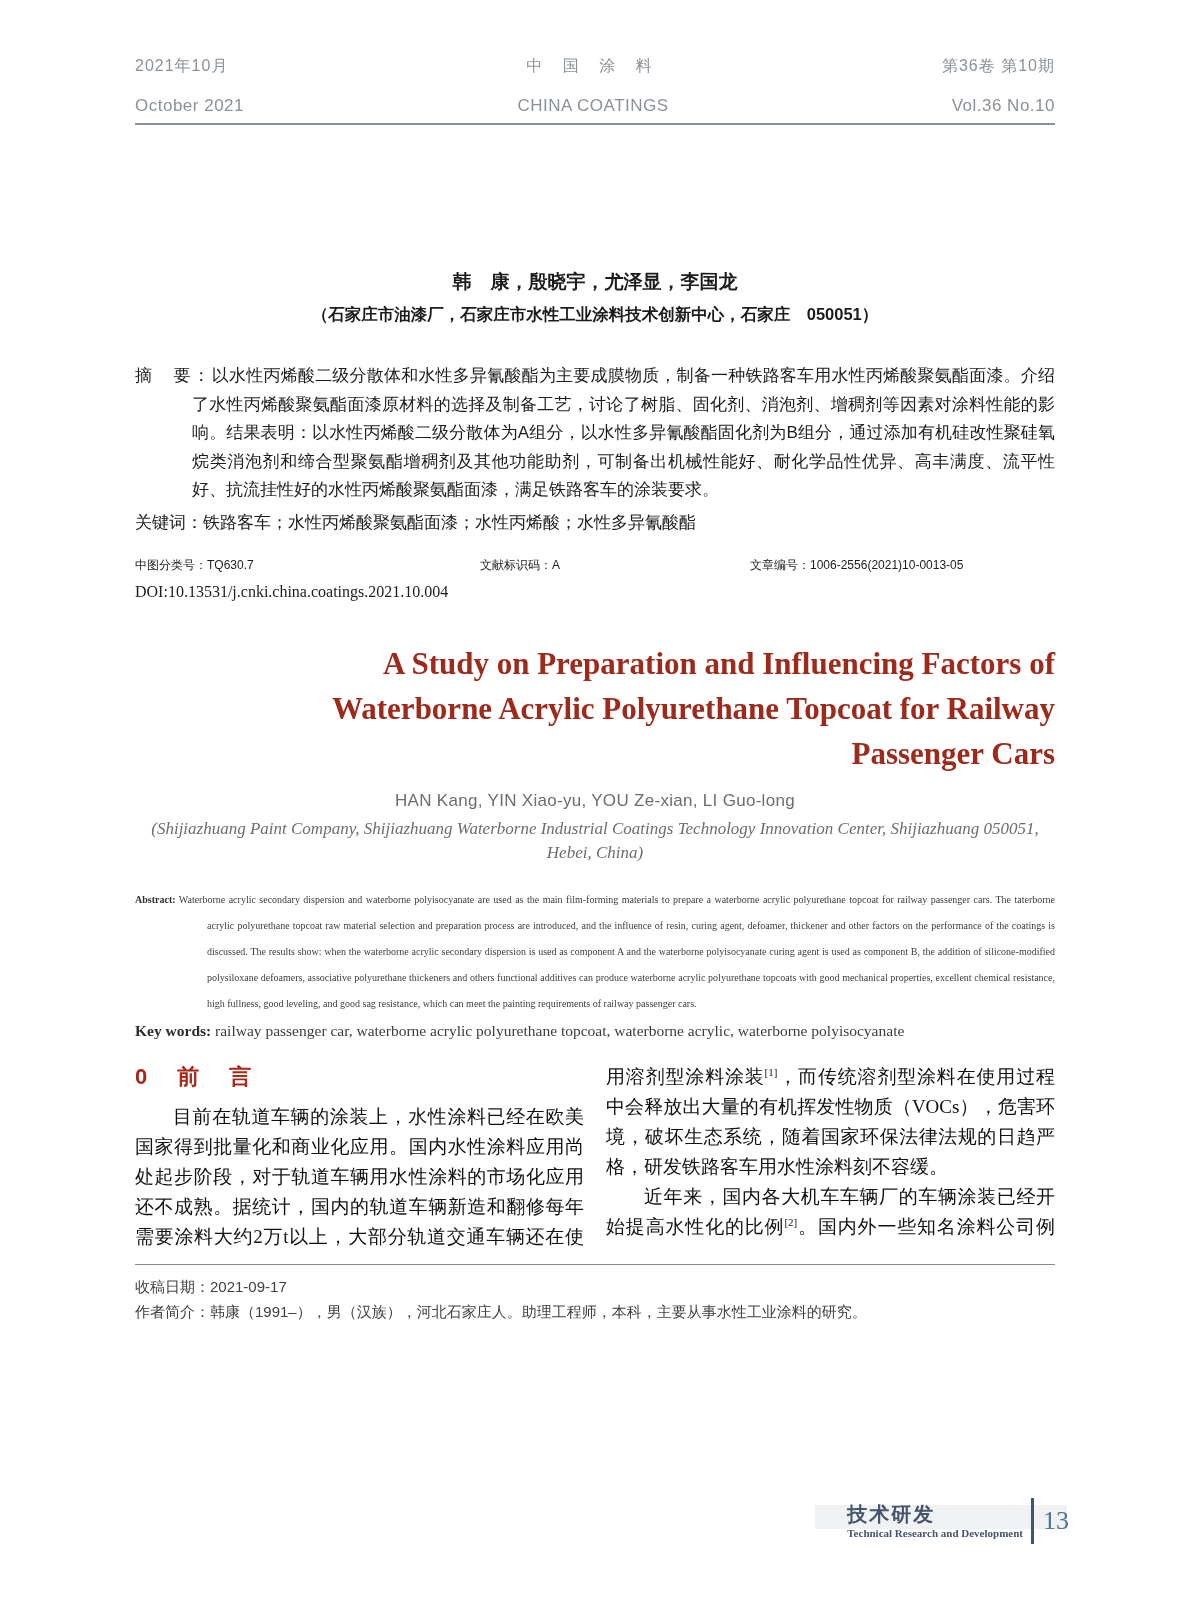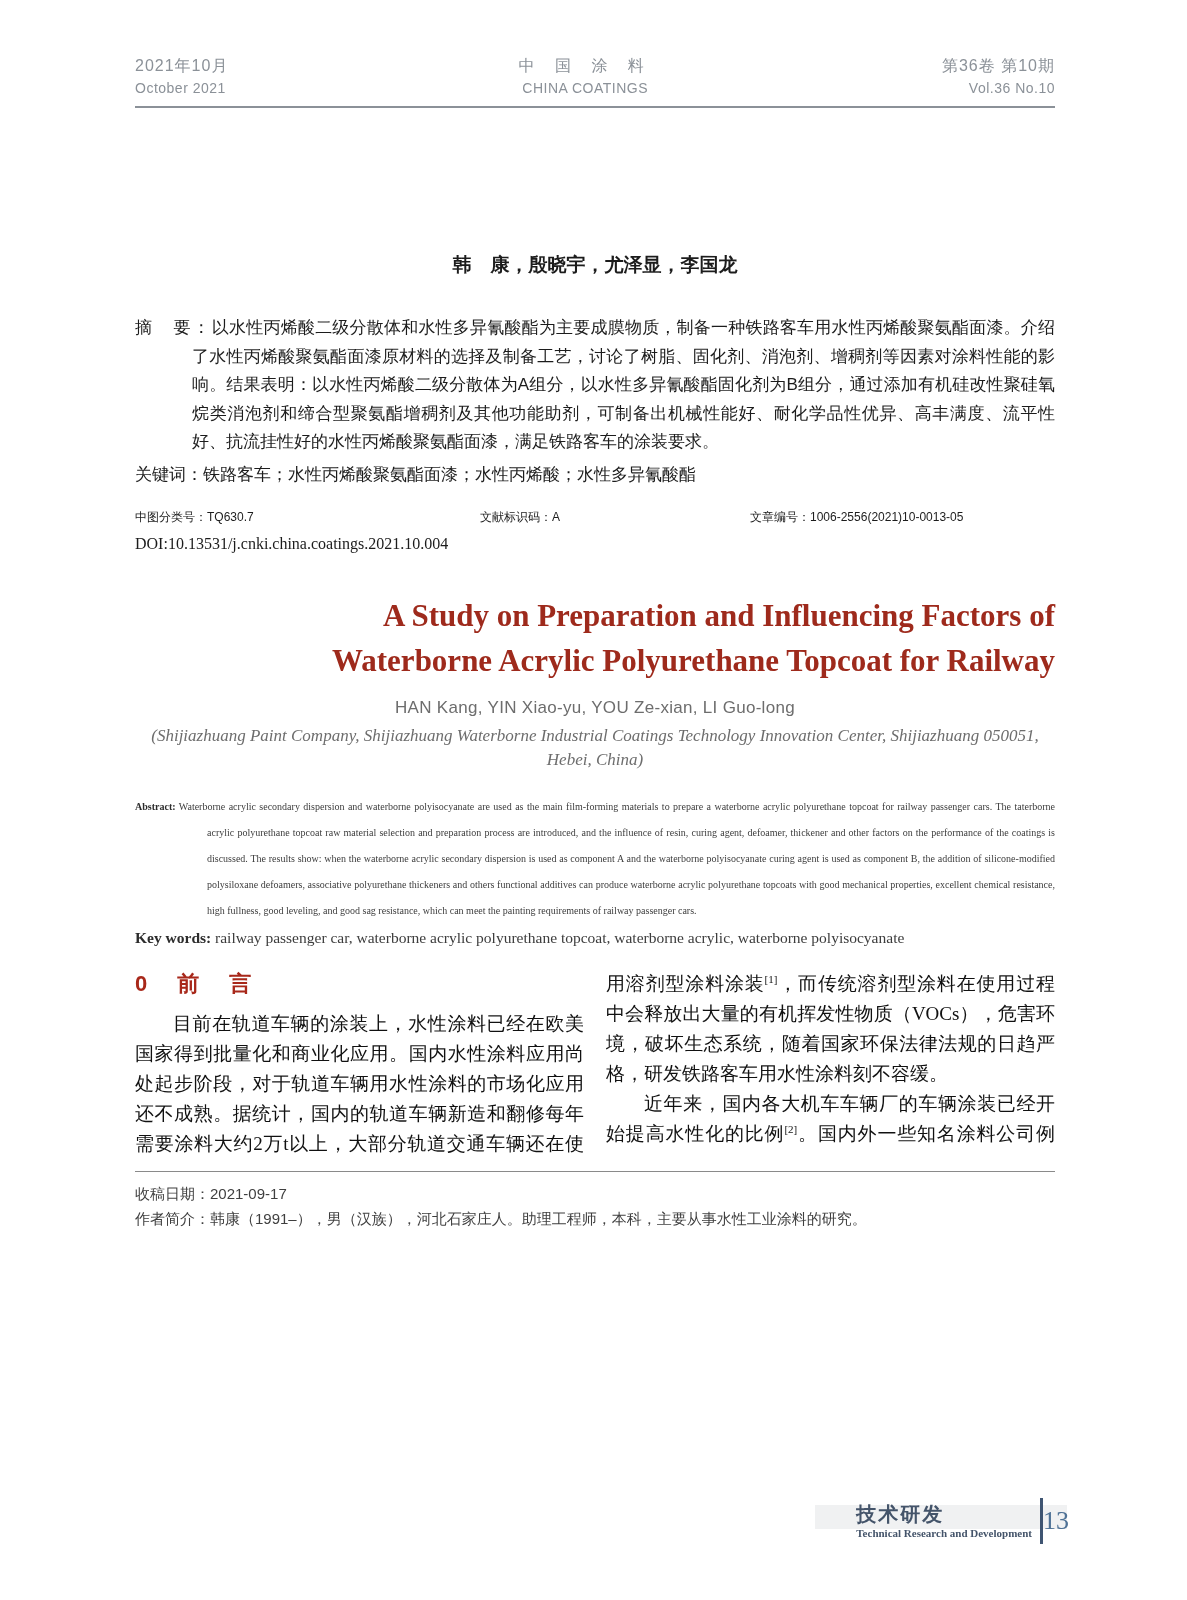--- a/index.html
+++ b/index.html
@@ -10,21 +10,21 @@
   }
   .content { margin:0 132px 0 135px; }
 
   
   .journal-header {
     padding-top:54px; display:flex; justify-content:space-between; align-items:flex-end;
     border-bottom:2px solid #8b9198; padding-bottom:6px;
     color:#8b9198; line-height:23px;
   }
   .jh-col { font-size:16px; letter-spacing:1px; }
-  .jh-col .en { font-size:14px; letter-spacing:0.5px; }
+  .jh-col .en { font-size:17px; letter-spacing:0.5px;margin-top:17px; }
   .jh-center { text-align:center; }
   .jh-center .zh { letter-spacing:8px; }
   .jh-right { text-align:right; }
 
   
   .title-zh {
     margin-top:144px; text-align:center; font-weight:700;
     font-size:47px; line-height:71px; letter-spacing:2px; color:#9e2a1c;
   }
   .authors-zh { margin-top:14px; text-align:center; font-size:19px; font-weight:700; color:#1c1c1c; }
@@ -84,21 +84,21 @@
     position:absolute; right:120px; top:1505px; width:252px; height:24px;
     background:#f0f1f2; z-index:0;
   }
   .page-footer {
     position:absolute; right:118px; top:1498px; display:flex; align-items:center; z-index:1;
   }
   .pf-label { text-align:left; padding-right:8px; }
   .pf-zh { font-size:20px; font-weight:700; color:#44546a; letter-spacing:2px; line-height:24px; }
   .pf-en { font-family:"Liberation Serif", serif; font-weight:700; font-size:11px; color:#44546a; line-height:15px; }
   .pf-bar { width:3px; height:46px; background:#3f5572; }
-  .pf-num { font-family:"Liberation Serif", serif; font-size:26px; color:#4f7296; }
+  .pf-num { font-family:"Liberation Serif", serif; font-size:26px; color:#4f7296; padding-left:9px; }
 </style>
 </head>
 <body>
 
 <div class="page">
   <div class="content">
 
     <div class="journal-header">
       <div class="jh-col">
         <div class="zh">2021年10月</div>
@@ -111,35 +111,37 @@
       <div class="jh-col jh-right">
         <div class="zh">第36卷 第10期</div>
         <div class="en">Vol.36  No.10</div>
       </div>
     </div>
 
     <h1 class="title-zh">
     </h1>
 
     <div class="authors-zh">韩　康，殷晓宇，尤泽显，李国龙</div>
+    <div class="affil-zh">（石家庄市油漆厂，石家庄市水性工业涂料技术创新中心，石家庄　050051）</div>
 
     <p class="abs-zh"><span class="lbl">摘　要：</span><span>以水性丙烯酸二级分散体和水性多异氰酸酯为主要成膜物质，制备一种铁路客车用水性丙烯酸聚氨酯面漆。介绍了水性丙烯酸聚氨酯面漆原材料的选择及制备工艺，讨论了树脂、固化剂、消泡剂、增稠剂等因素对涂料性能的影响。结果表明：以水性丙烯酸二级分散体为A组分，以水性多异氰酸酯固化剂为B组分，通过添加有机硅改性聚硅氧烷类消泡剂和缔合型聚氨酯增稠剂及其他功能助剂，可制备出机械性能好、耐化学品性优异、高丰满度、流平性好、抗流挂性好的水性丙烯酸聚氨酯面漆，满足铁路客车的涂装要求。</span></p>
 
     <p class="kw-zh"><span>关键词：</span><span>铁路客车；水性丙烯酸聚氨酯面漆；水性丙烯酸；水性多异氰酸酯</span></p>
 
     <div class="meta-row">
       <span class="m1">中图分类号：TQ630.7</span>
       <span class="m2">文献标识码：A</span>
       <span class="m3">文章编号：1006-2556(2021)10-0013-05</span>
     </div>
     <div class="doi-line">DOI:10.13531/j.cnki.china.coatings.2021.10.004</div>
 
     <h2 class="title-en">
       <div>A Study on Preparation and Influencing Factors of</div>
       <div>Waterborne Acrylic Polyurethane Topcoat for Railway</div>
+      <div>Passenger Cars</div>
     </h2>
 
     <div class="authors-en">HAN Kang, YIN Xiao-yu, YOU Ze-xian, LI Guo-long</div>
     <div class="affil-en">(Shijiazhuang Paint Company, Shijiazhuang Waterborne Industrial Coatings Technology Innovation Center, Shijiazhuang 050051, Hebei, China)</div>
 
     <p class="abs-en"><b>Abstract:</b><span> Waterborne acrylic secondary dispersion and waterborne polyisocyanate are used as the main film-forming materials to prepare a waterborne acrylic polyurethane topcoat for railway passenger cars. The taterborne acrylic polyurethane topcoat raw material selection and preparation process are introduced, and the influence of resin, curing agent, defoamer, thickener and other factors on the performance of the coatings is discussed. The results show: when the waterborne acrylic secondary dispersion is used as component A and the waterborne polyisocyanate curing agent is used as component B, the addition of silicone-modified polysiloxane defoamers, associative polyurethane thickeners and others functional additives can produce waterborne acrylic polyurethane topcoats with good mechanical properties, excellent chemical resistance, high fullness, good leveling, and good sag resistance, which can meet the painting requirements of railway passenger cars.</span></p>
 
     <p class="kw-en"><b>Key words:</b><span> railway passenger car, waterborne acrylic polyurethane topcoat, waterborne acrylic, waterborne polyisocyanate</span></p>
 
     <div class="intro">

